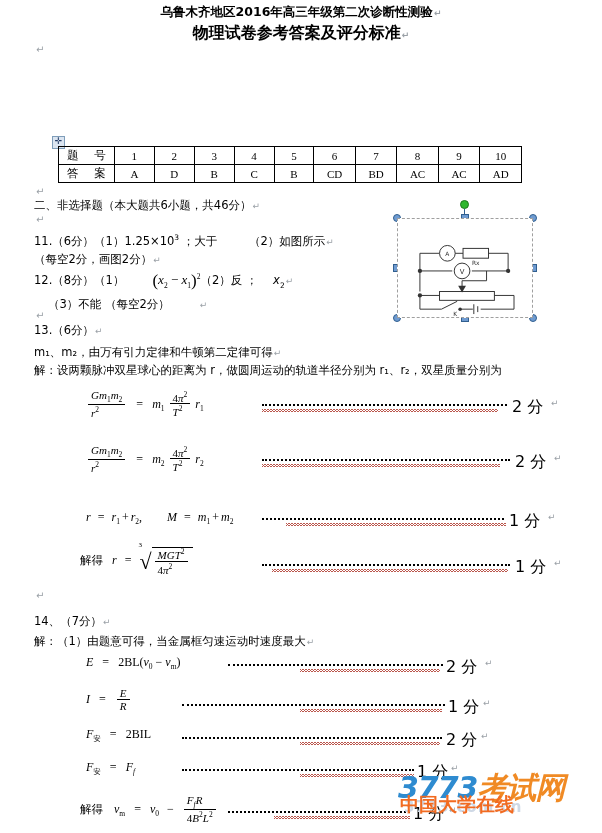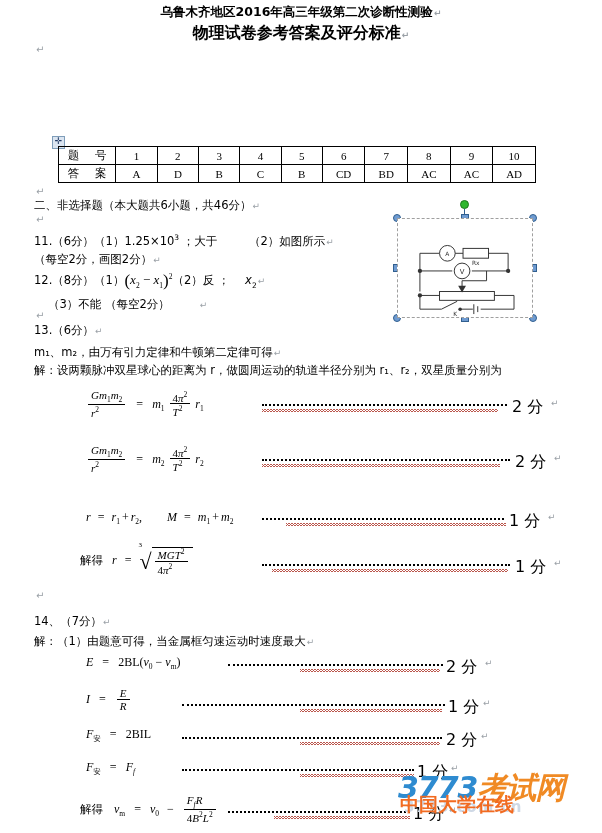--- a/index.html
+++ b/index.html
@@ -7,21 +7,21 @@
     background: #ffffff;
   }
   body {
     width: 602px; height: 833px;
     position: relative;
     overflow: hidden;
     font-family: "Liberation Serif", "DejaVu Serif", serif;
     color: #000;
     font-size: 11px;
   }
-  .page { position: relative; width: 522px; height: 833px; padding-left: 14px; }
+  .page { position: relative; width: 522px; height: 833px; }
 
   
   .cn { font-family: Liberation Serif, serif; }
   .pilcrow {
     color: #9aa0a6;
     font-size: 9px;
     font-family: "DejaVu Sans", sans-serif;
     vertical-align: baseline;
     margin-left: 1px;
   }
@@ -272,21 +272,21 @@
       <span>；大于</span>
       <span style="margin-left:28px;">（2）如图所示</span><span class="pilcrow">↵</span>
     </div>
     <div>
       <span>（每空2分，画图2分）</span><span class="pilcrow">↵</span>
     </div>
   </div>
 
   <div class="blk plain" style="left:34px; top:268px;">
     <div>
-      <span>12.（8分）（1）</span><span class="math" style="position:relative; font-size:13px;"><span style="font-size:17px; vertical-align:-2px;">(</span><span class="it">x</span><span class="sub">2</span> <span>−</span> <span class="it">x</span><span class="sub">1</span><span style="font-size:17px; vertical-align:-2px;">)</span><span class="sup">2</span></span><span>（2）反 ；</span>
+      <span>12.（8分）（1）</span><span class="math" style="position:relative; font-size:13px;margin-left:28px;"><span style="font-size:17px; vertical-align:-2px;">(</span><span class="it">x</span><span class="sub">2</span> <span>−</span> <span class="it">x</span><span class="sub">1</span><span style="font-size:17px; vertical-align:-2px;">)</span><span class="sup">2</span></span><span>（2）反 ；</span>
       <span class="it" style="margin-left:12px;">x</span><span class="sub">2</span><span class="pilcrow">↵</span>
     </div>
     <div style="margin-top:2px; margin-left:14px;">
       <span>（3）不能    （每空2分）</span><span class="pilcrow" style="margin-left:30px;">↵</span>
     </div>
   </div>
   <div class="blk mark-para" style="left:36px; top:310px;">↵</div>
 
   <div class="img-wrap">
 

